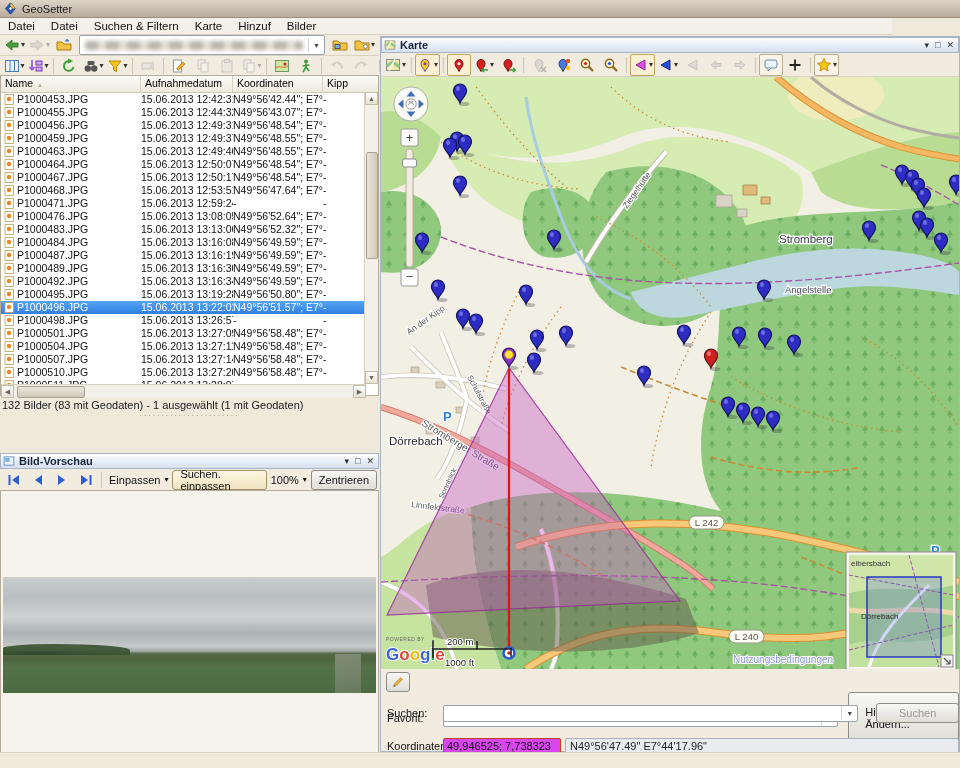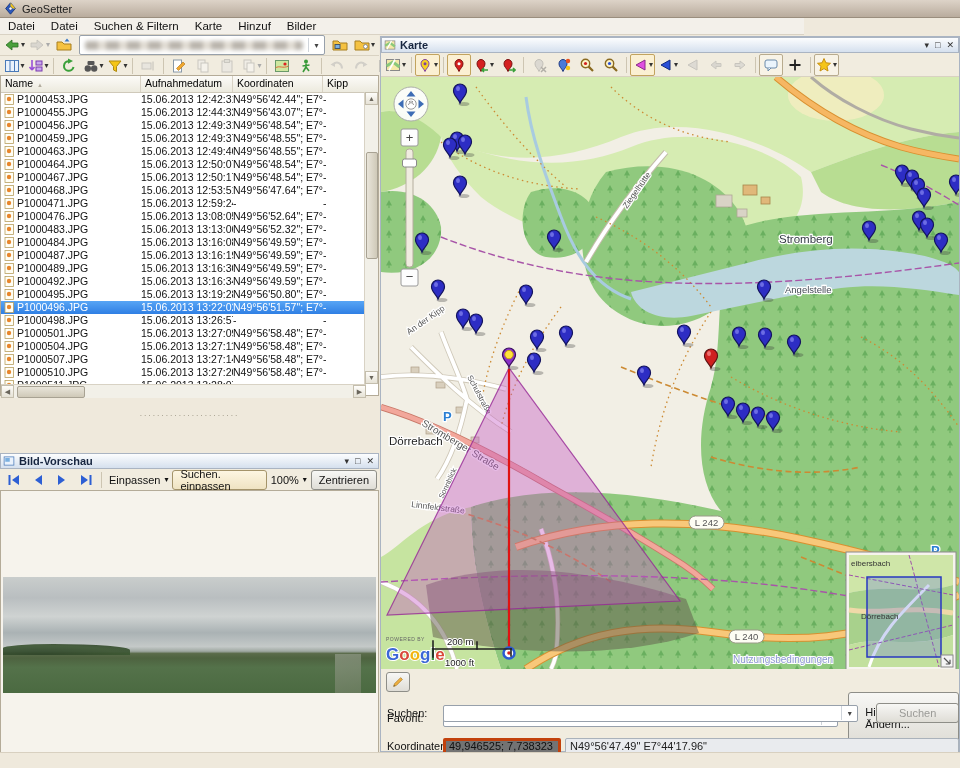--- a/index.html
+++ b/index.html
@@ -2,21 +2,21 @@
 <html><head>
 <meta charset="utf-8">
 <style>
   html,body{margin:0;padding:0;width:960px;height:768px;overflow:hidden;
     font-family:"Liberation Sans",sans-serif;background:#efe9dc;-webkit-font-smoothing:antialiased;}
   .abs{position:absolute}
   
   #titlebar{left:0;top:0;width:960px;height:17px;background:linear-gradient(#ddd3c8,#b9ac9d);
     border-bottom:1px solid #9a8e7e;display:flex;align-items:center;font-size:11px;color:#1c1c1c}
   #titlebar .wicon{width:13px;height:13px;margin:0 5px 0 4px}
-  #menubar{left:0;top:18px;width:804px;height:16px;background:#f3f0ea;border-bottom:1px solid #d9d2c4;
+  #menubar{left:0;top:18px;width:892px;height:16px;background:#f3f0ea;border-bottom:1px solid #d9d2c4;
     display:flex;align-items:center;font-size:11.5px;color:#111}
   .menuitem{padding:1px 8px;cursor:default}
   #statusbar{left:0;top:752px;width:960px;height:16px;background:#efe9dc;border-top:1px solid #d8d0c0}
   
   .toolbar{display:flex;align-items:center;background:#f1ecdf;border-bottom:1px solid #d9d2c2;padding:0 2px}
   .tbtn{height:20px;min-width:20px;display:inline-flex;align-items:center;justify-content:center;
     border:1px solid transparent;border-radius:2px;margin:0 0px;background:transparent;padding:0 1px;cursor:default}
   .tbtn.pressed{background:#fbf0d3;border-color:#c2a35e}
   .tbtn.framed{background:#f8f3e6;border-color:#b8ab8e}
   .tbtn.disabled .ic{filter:grayscale(1) opacity(.45)}
@@ -78,22 +78,22 @@
   
   #kartepanel{left:380px;top:36px;width:580px;height:716px;background:#f1ecdf;border:1px solid #aab4c2;box-sizing:border-box}
   #kartetoolbar{height:23px}
   #mapwrap{position:absolute;left:0;top:40px;width:578px;height:592px;overflow:hidden;background:#f2efe5}
   
   #geoform{position:absolute;left:0;top:632px;width:578px;height:82px;background:#f1ecdf;font-size:11px;color:#111}
   .frow{position:absolute;left:0;width:578px;height:18px;display:flex;align-items:center}
   .flabel{width:56px;padding-left:6px;flex:0 0 56px}
   .combo{height:17px;background:#fff;border:1px solid #97a0ab;border-radius:2px;display:flex;align-items:center;box-sizing:border-box}
   .combo .fill{flex:1}
-  input.txt{height:17px;border:3px solid #c2410c;border-radius:2px;font:11px "Liberation Sans",sans-serif;
-    padding:0 3px;box-sizing:border-box;background:#737373;color:#111}
+  input.txt{height:17px;border:1px solid #c2410c;border-radius:2px;font:11px "Liberation Sans",sans-serif;
+    padding:0 3px;box-sizing:border-box;background:#d946ef;color:#111}
   .ro{background:#e9ebee;border:1px solid #aab2bb;height:17px;display:flex;align-items:center;
     padding:0 4px;border-radius:2px;box-sizing:border-box;color:#222}
   .btn.dis{color:#9a9a96}
   svg text{font-family:"Liberation Sans",sans-serif}
 </style>
 </head>
 <body>
 
 <div class="abs" id="titlebar">
   <svg class="wicon" viewBox="0 0 16 16">
@@ -563,20 +563,21 @@
       <div class="vthumb"></div>
       <div class="sbtn" style="position:absolute;bottom:0;width:13px;box-sizing:border-box">▼</div>
     </div>
     <div class="hscroll">
       <div class="sbtn" style="width:13px;flex:0 0 13px">◀</div>
       <div class="hthumb"></div>
       <div class="sbtn" style="width:13px;flex:0 0 13px;margin-left:auto">▶</div>
     </div>
   </div>
 
+  <div class="abs" id="liststatus">132 Bilder (83 mit Geodaten) - 1 ausgewählt (1 mit Geodaten)</div>
   <div class="abs" id="splitter">·······················</div>
 
   <div class="abs" id="pvpanel">
     <div class="ptitle">
       <svg class="picon" viewBox="0 0 16 16">
         <rect x="1.5" y="2.5" width="13" height="11" fill="#eaf2fc" stroke="#4a7ab8"></rect>
         <rect x="3" y="4" width="6" height="5" fill="#7ab0e0"></rect>
       </svg>
       <span>Bild-Vorschau</span>
       <span class="winbtns">

